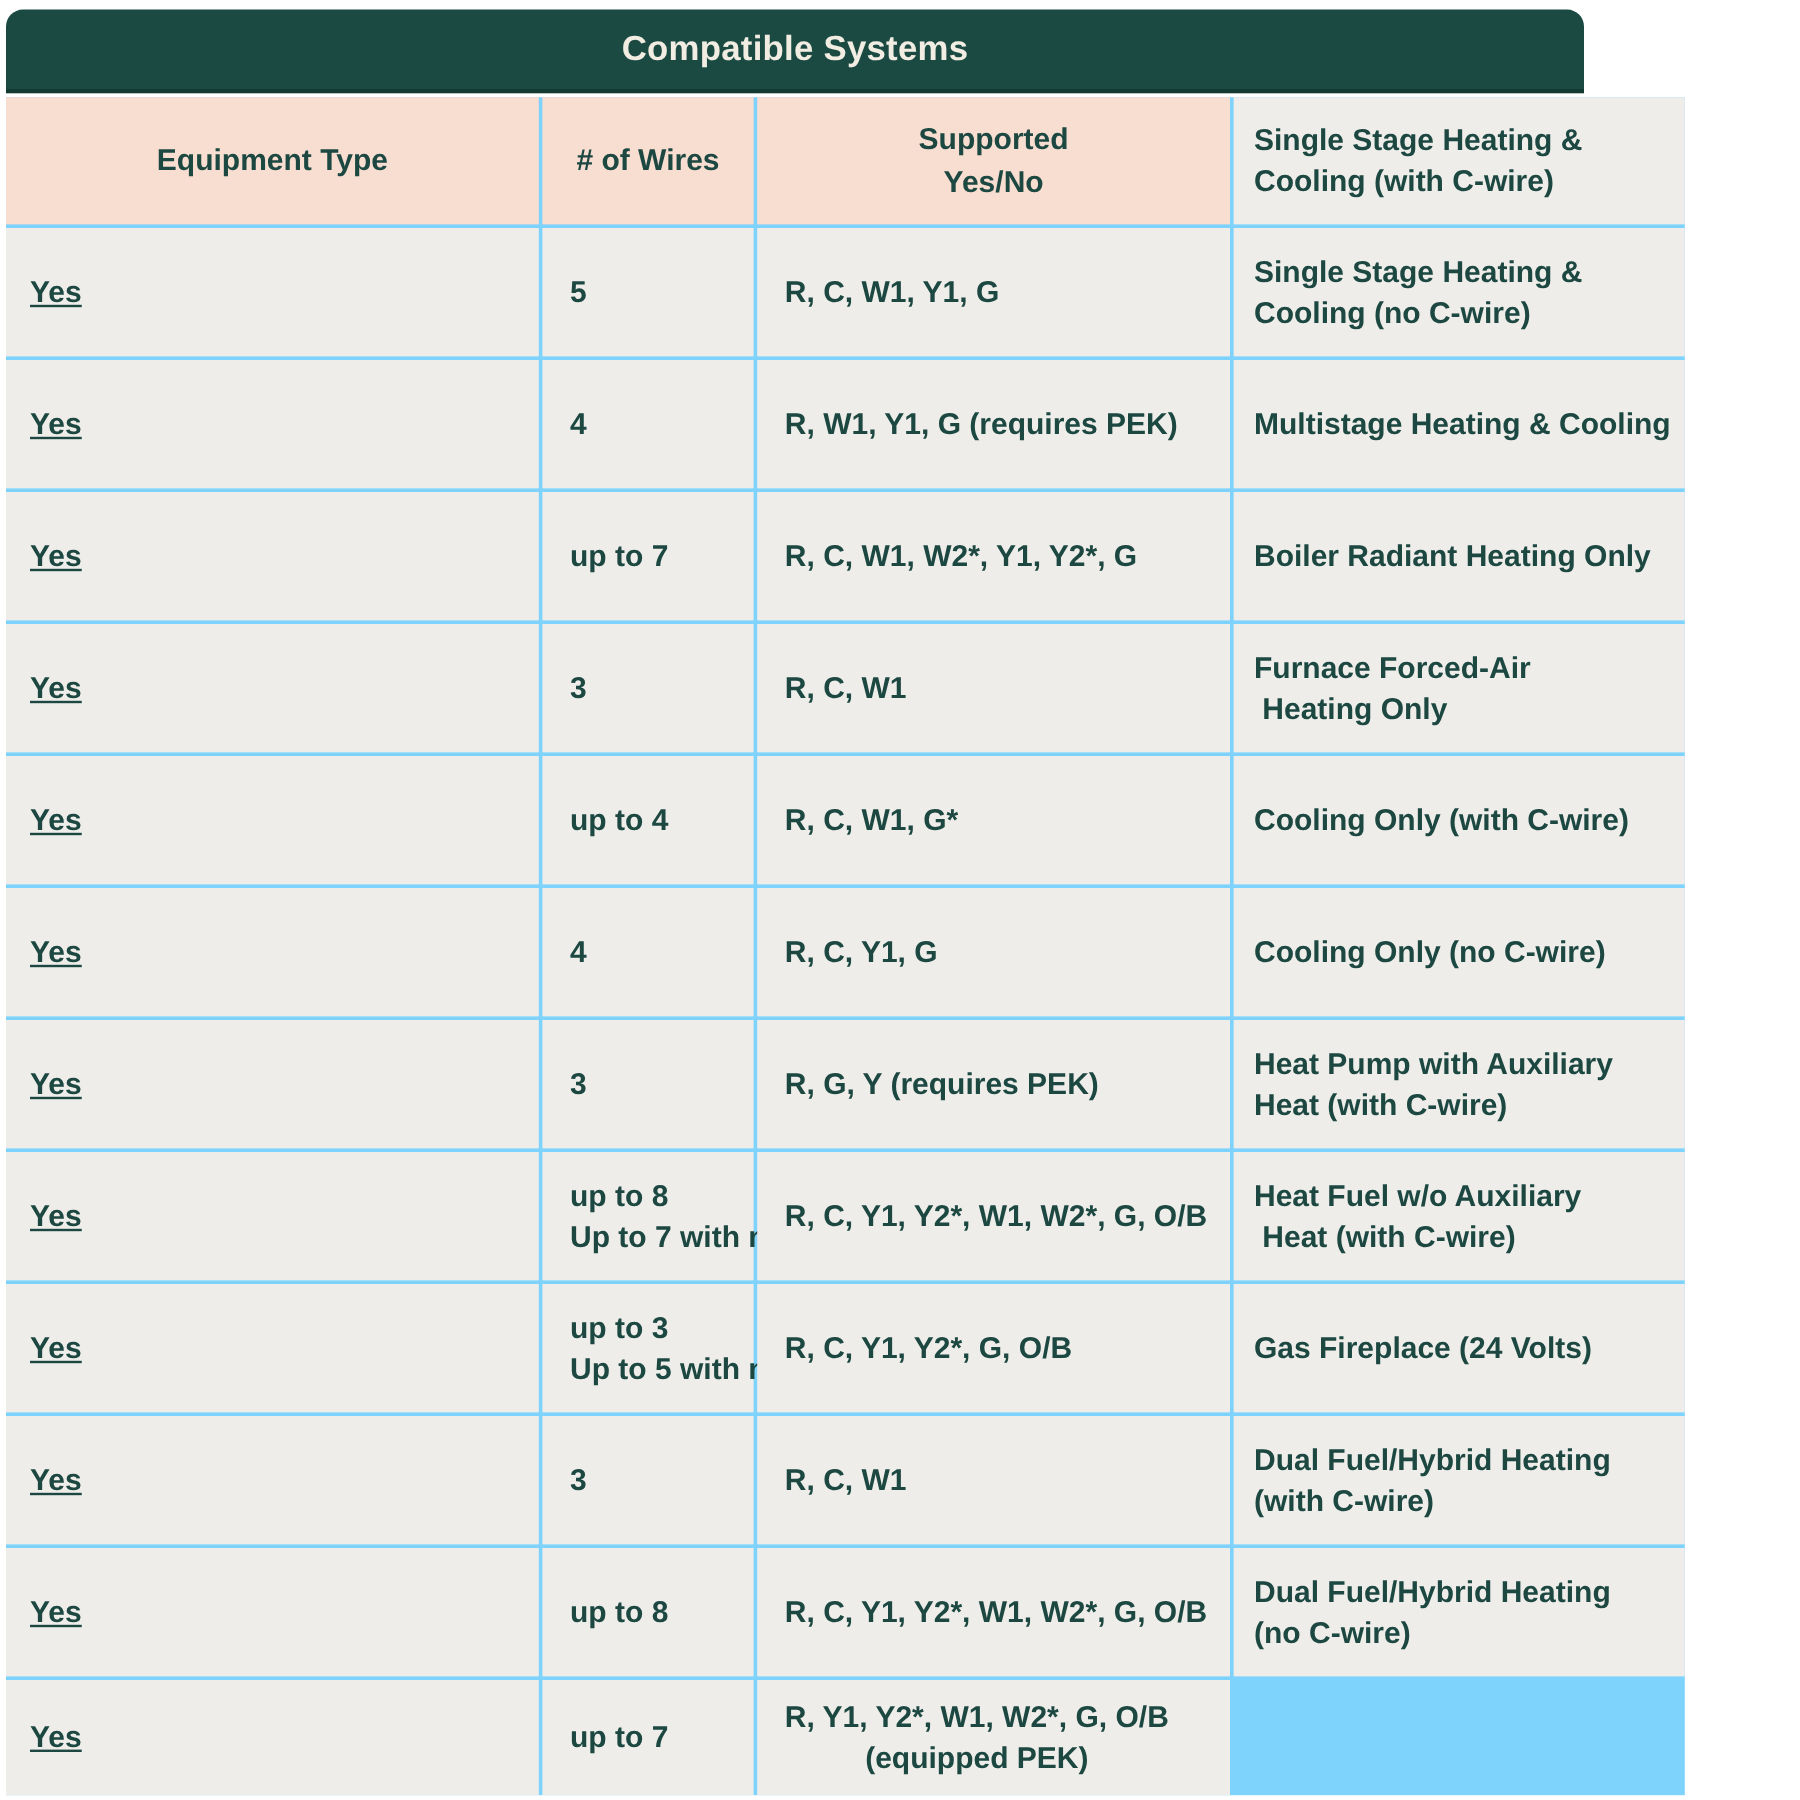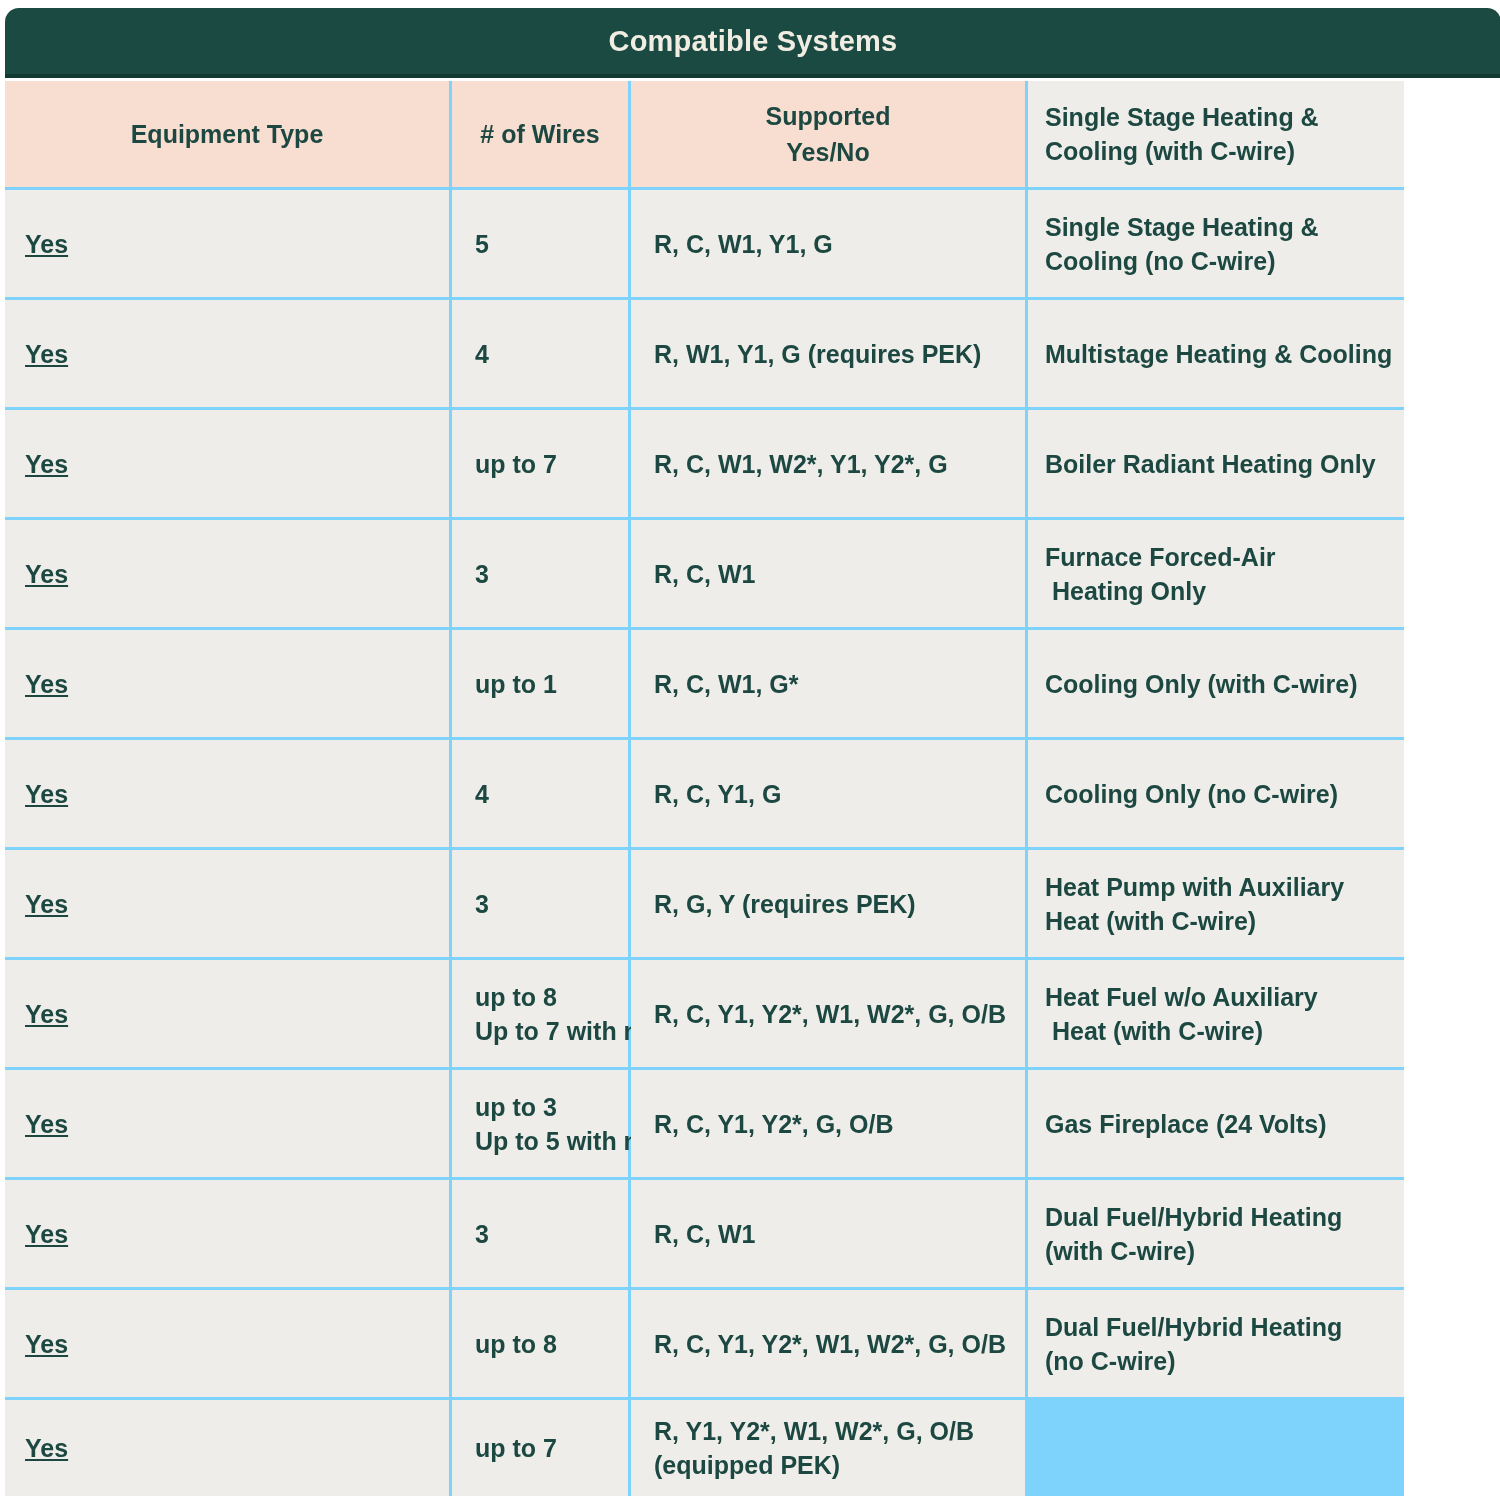--- a/index.html
+++ b/index.html
@@ -10,21 +10,21 @@
     overflow: hidden;
     background: #ffffff;
     font-family: "Liberation Sans", sans-serif;
     font-weight: 700;
     color: var(--ink, #1C4841);
   }
   .page {
     padding: 8px 0 0 5px;
   }
   .title-bar {
-    width: 1496px;
+    width: 1315px;
     height: 70px;
     box-sizing: border-box;
     background: var(--teal, #1B4A42);
     border-bottom: 4px solid var(--teal-dark, #123A33);
     border-radius: 14px 14px 0 0;
     display: flex;
     align-items: center;
     justify-content: center;
   }
   .title-bar span {
@@ -55,21 +55,21 @@
     justify-content: center;
     text-align: center;
     line-height: 36px;
   }
   .datacell {
     background: var(--gray, #EEEDEA);
   }
   .c-eq   { padding-left: 17px; }
   .c-sup  { padding-left: 20px; text-decoration: underline; }
   .c-wire { padding-left: 23px; }
-  .c-need { padding-left: 23px; }
+  .c-need { padding-left: 23px; text-align: center; }
 </style>
 </head>
 <body>
 
 <div class="page">
 
   <div class="title-bar">
     <span>Compatible Systems</span>
   </div>
 
@@ -149,21 +149,21 @@
 
   <div class="row">
     <div class="cell datacell c-eq">
       <span>Furnace Forced-Air
  Heating Only</span>
     </div>
     <div class="cell datacell c-sup">
       <span>Yes</span>
     </div>
     <div class="cell datacell c-wire">
-      <span>up to 1</span>
+      <span>up to 4</span>
     </div>
     <div class="cell datacell c-need">
       <span>R, C, W1, G*</span>
     </div>
   </div>
 
   <div class="row">
     <div class="cell datacell c-eq">
       <span>Cooling Only (with C-wire)</span>
     </div>

